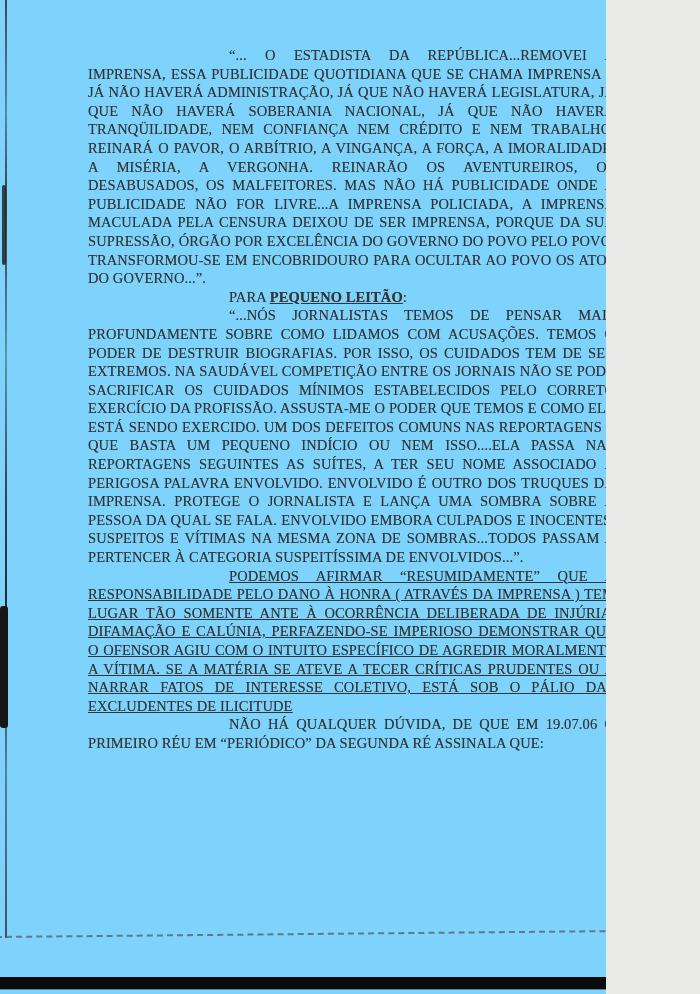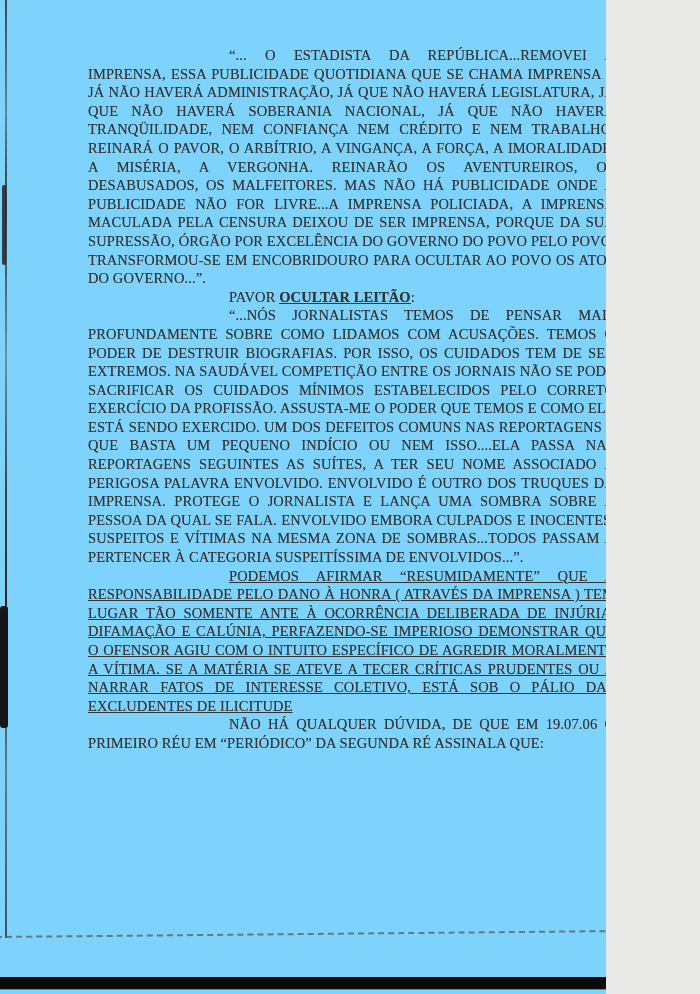--- a/index.html
+++ b/index.html
@@ -109,21 +109,21 @@
   <div class="scan-edge-line"></div>
   <div class="scan-blob-upper"></div>
   <div class="scan-blob-lower"></div>
   <div class="fold-dashed-line"></div>
   <div class="scanner-black-bar"></div>
 
   <div class="textblock">
 
     <p class="para-1">“... O ESTADISTA DA REPÚBLICA...REMOVEI A IMPRENSA, ESSA PUBLICIDADE QUOTIDIANA QUE SE CHAMA IMPRENSA E JÁ NÃO HAVERÁ ADMINISTRAÇÃO, JÁ QUE NÃO HAVERÁ LEGISLATURA, JÁ QUE NÃO HAVERÁ SOBERANIA NACIONAL, JÁ QUE NÃO HAVERÁ TRANQÜILIDADE, NEM CONFIANÇA NEM CRÉDITO E NEM TRABALHO. REINARÁ O PAVOR, O ARBÍTRIO, A VINGANÇA, A FORÇA, A IMORALIDADE, A MISÉRIA, A VERGONHA. REINARÃO OS AVENTUREIROS, OS DESABUSADOS, OS MALFEITORES. MAS NÃO HÁ PUBLICIDADE ONDE A PUBLICIDADE NÃO FOR LIVRE...A IMPRENSA POLICIADA, A IMPRENSA MACULADA PELA CENSURA DEIXOU DE SER IMPRENSA, PORQUE DA SUA SUPRESSÃO, ÓRGÃO POR EXCELÊNCIA DO GOVERNO DO POVO PELO POVO, TRANSFORMOU-SE EM ENCOBRIDOURO PARA OCULTAR AO POVO OS ATOS DO GOVERNO...”.</p>
 
-    <p class="heading"><span>PAVOR </span><span class="bold-underline">OCULTAR LEITÃO</span><span>:</span></p>
+    <p class="heading"><span>PARA </span><span class="bold-underline">PEQUENO LEITÃO</span><span>:</span></p>
 
     <p class="para-2">“...NÓS JORNALISTAS TEMOS DE PENSAR MAIS PROFUNDAMENTE SOBRE COMO LIDAMOS COM ACUSAÇÕES. TEMOS O PODER DE DESTRUIR BIOGRAFIAS. POR ISSO, OS CUIDADOS TEM DE SER EXTREMOS. NA SAUDÁVEL COMPETIÇÃO ENTRE OS JORNAIS NÃO SE PODE SACRIFICAR OS CUIDADOS MÍNIMOS ESTABELECIDOS PELO CORRETO EXERCÍCIO DA PROFISSÃO. ASSUSTA-ME O PODER QUE TEMOS E COMO ELE ESTÁ SENDO EXERCIDO. UM DOS DEFEITOS COMUNS NAS REPORTAGENS É QUE BASTA UM PEQUENO INDÍCIO OU NEM ISSO....ELA PASSA NAS REPORTAGENS SEGUINTES AS SUÍTES, A TER SEU NOME ASSOCIADO À PERIGOSA PALAVRA ENVOLVIDO. ENVOLVIDO É OUTRO DOS TRUQUES DA IMPRENSA. PROTEGE O JORNALISTA E LANÇA UMA SOMBRA SOBRE A PESSOA DA QUAL SE FALA. ENVOLVIDO EMBORA CULPADOS E INOCENTES, SUSPEITOS E VÍTIMAS NA MESMA ZONA DE SOMBRAS...TODOS PASSAM A PERTENCER À CATEGORIA SUSPEITÍSSIMA DE ENVOLVIDOS...”.</p>
 
     <p class="para-3">PODEMOS AFIRMAR “RESUMIDAMENTE” QUE A RESPONSABILIDADE PELO DANO À HONRA ( ATRAVÉS DA IMPRENSA ) TEM LUGAR TÃO SOMENTE ANTE À OCORRÊNCIA DELIBERADA DE INJÚRIA, DIFAMAÇÃO E CALÚNIA, PERFAZENDO-SE IMPERIOSO DEMONSTRAR QUE O OFENSOR AGIU COM O INTUITO ESPECÍFICO DE AGREDIR MORALMENTE A VÍTIMA. SE A MATÉRIA SE ATEVE A TECER CRÍTICAS PRUDENTES OU A NARRAR FATOS DE INTERESSE COLETIVO, ESTÁ SOB O PÁLIO DAS EXCLUDENTES DE ILICITUDE</p>
 
     <p class="para-4">NÃO HÁ QUALQUER DÚVIDA, DE QUE EM 19.07.06 O PRIMEIRO RÉU EM “PERIÓDICO” DA SEGUNDA RÉ ASSINALA QUE:</p>
 
   </div>
 </div>
 

